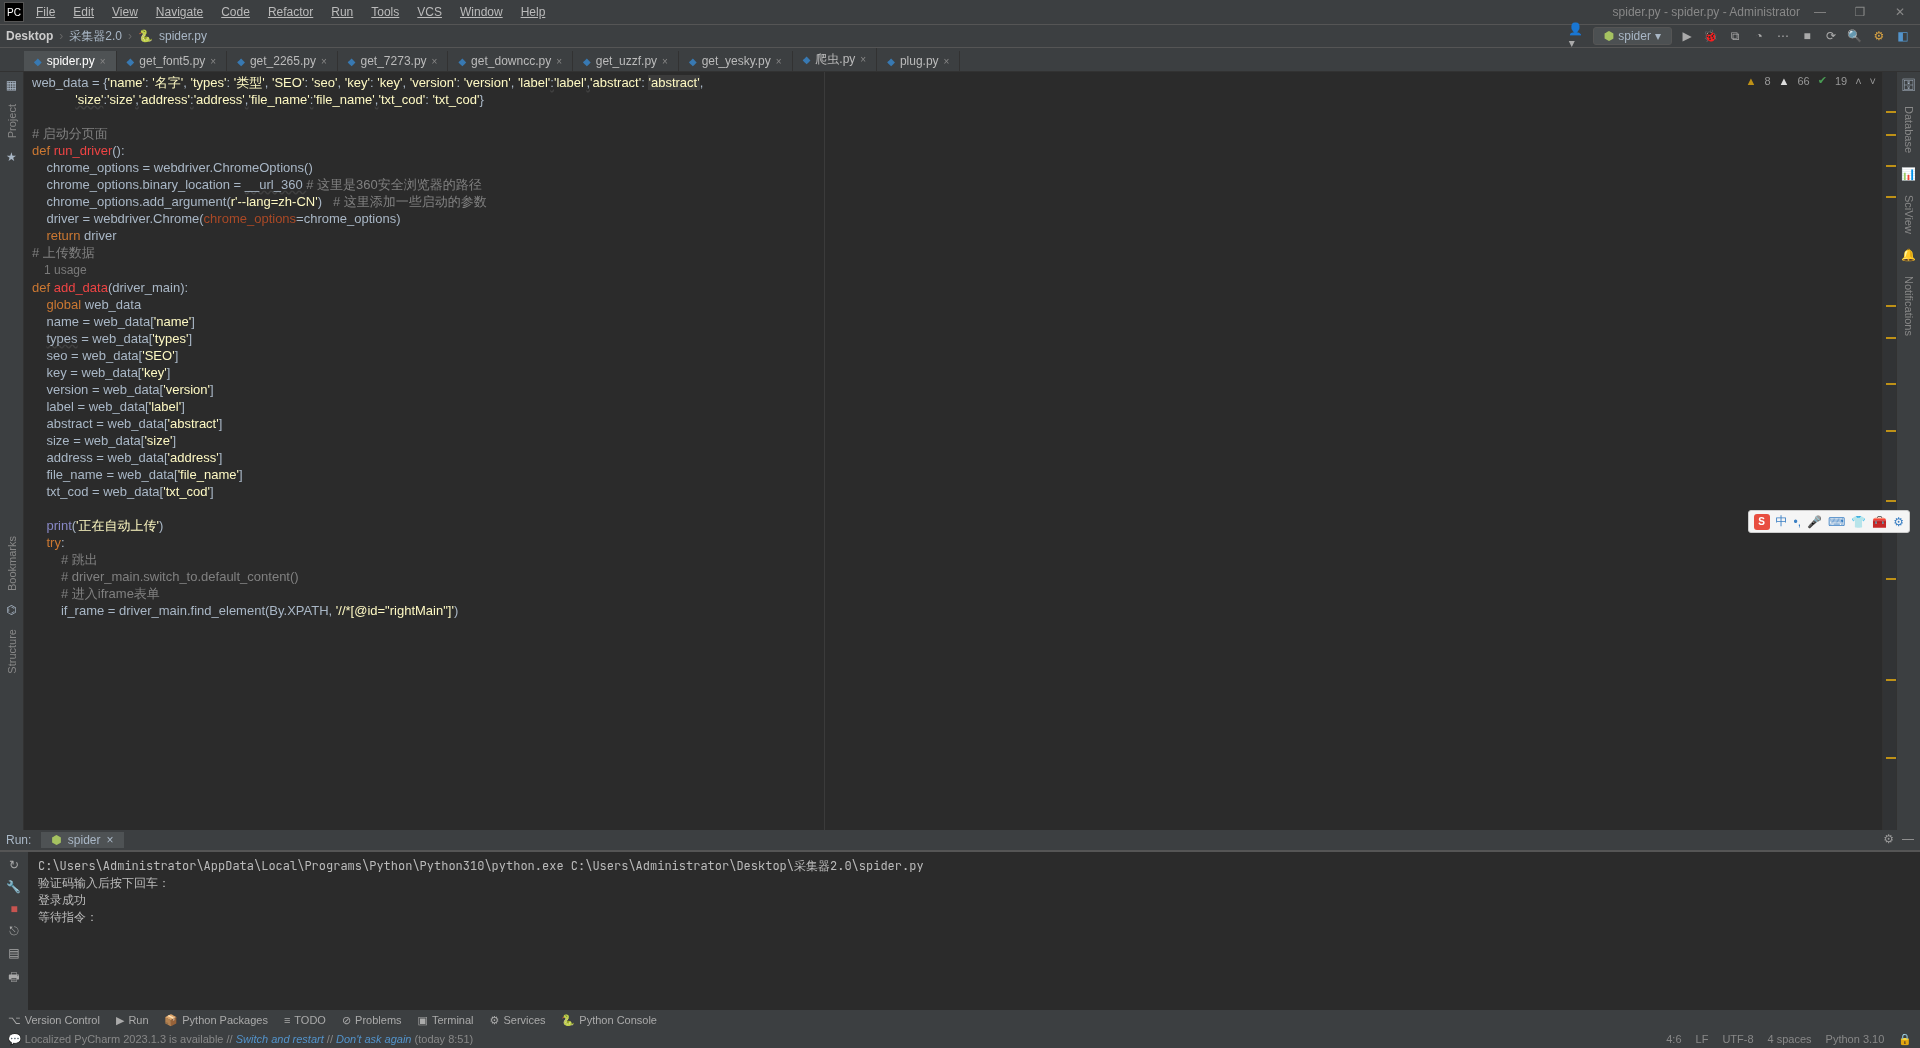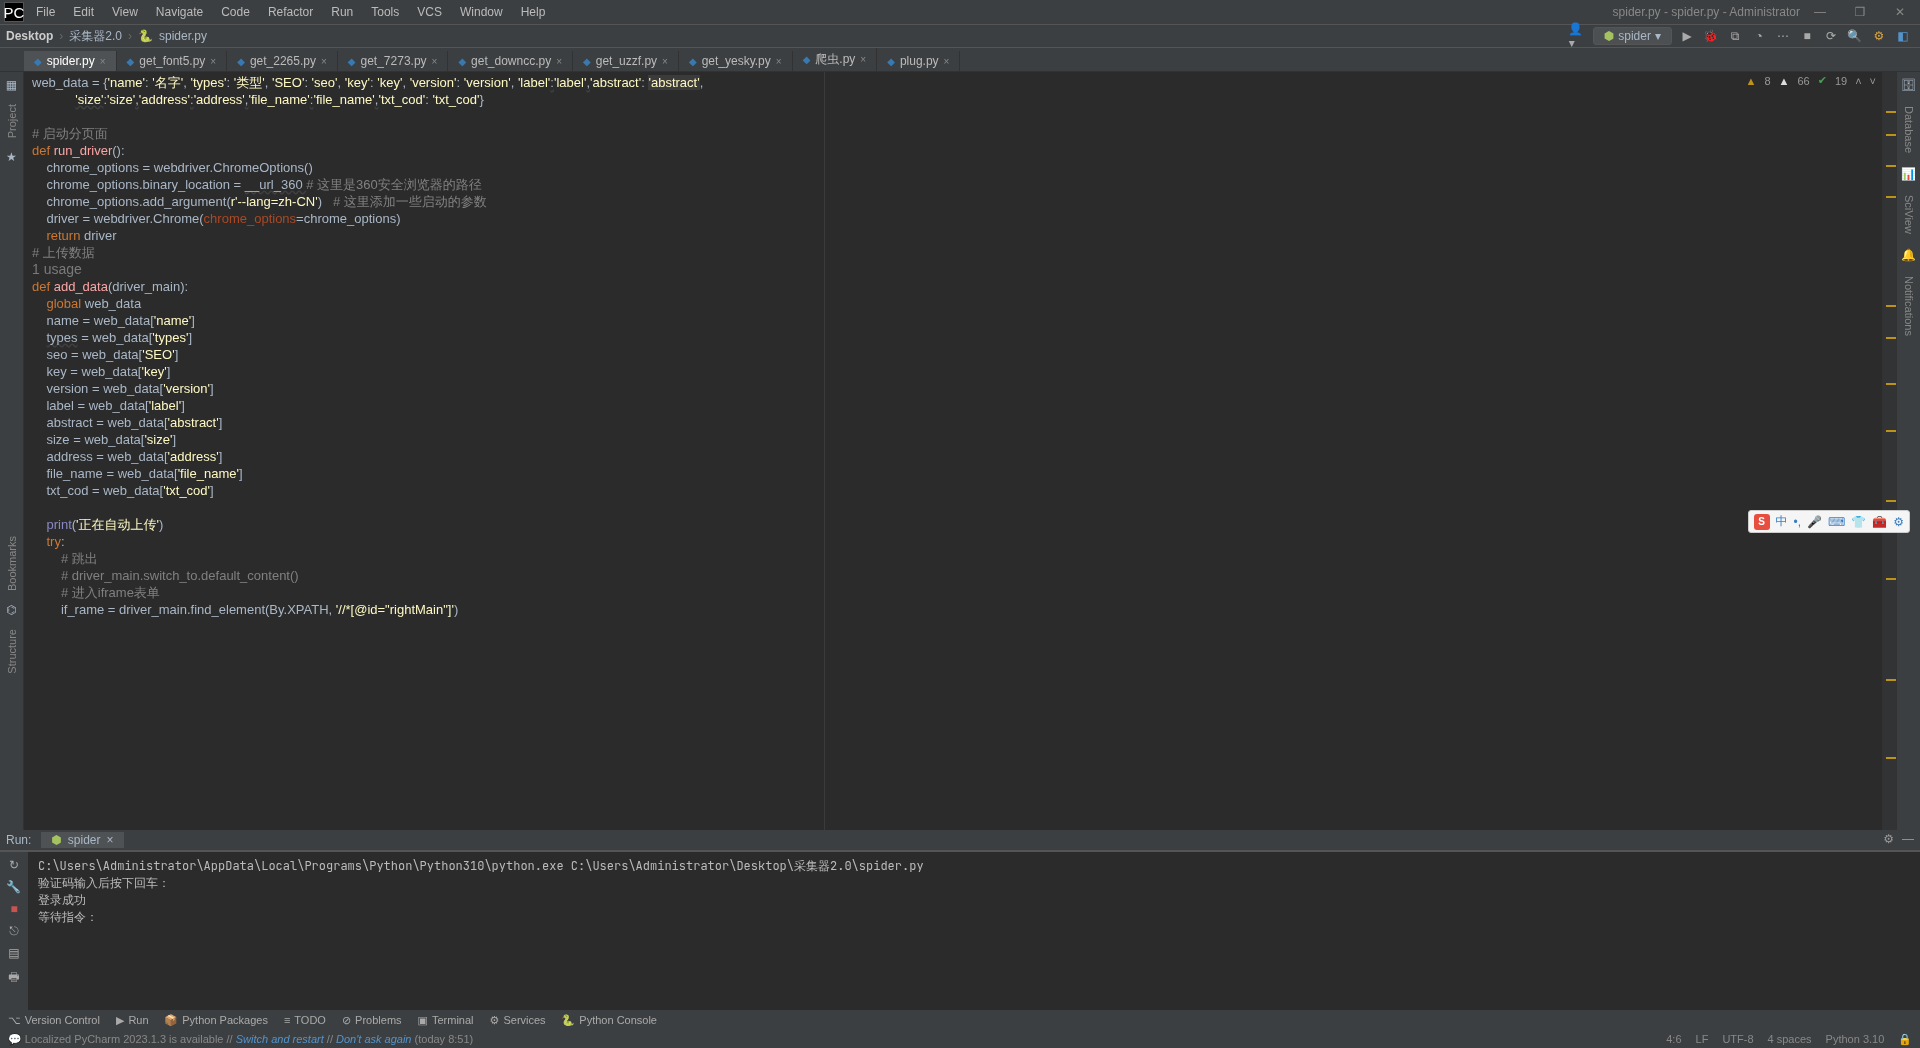--- a/index.html
+++ b/index.html
@@ -1,20 +1,20 @@
 <!DOCTYPE html>
 <html><head>
 <meta charset="utf-8">
 <style>
 * { margin:0; padding:0; box-sizing:border-box; font-family:"Segoe UI",Arial,sans-serif; }
 body { background:#2b2b2b; color:#a9b7c6; width:1920px; height:1048px; overflow:hidden; font-size:12px; }
 .titlebar { height:24px; background:#3c3f41; display:flex; align-items:center; color:#bbb; }
-.titlebar .logo { width:20px; height:20px; margin:0 4px; background:#000; border:1px solid #555; display:flex; align-items:center; justify-content:center; font-size:15px; color:#fff; }
+.titlebar .logo { width:20px; height:20px; margin:0 4px; background:#000; border:1px solid #555; display:flex; align-items:center; justify-content:center; font-size:10px; color:#fff; }
 .menu { display:flex; gap:2px; }
-.menu span { padding:3px 8px; cursor:pointer; }
+.menu span { padding:3px 8px; cursor:pointer;text-decoration:underline; }
 .title-center { flex:1; text-align:right; color:#888; }
 .win-controls { display:flex; }
 .win-controls span { width:40px; text-align:center; color:#888; }
 .navbar { height:24px; background:#3c3f41; display:flex; align-items:center; border-top:1px solid #555; border-bottom:1px solid #555; }
 .breadcrumb { display:flex; align-items:center; gap:6px; padding-left:6px; }
 .breadcrumb b { font-weight:bold; color:#ccc; }
 .breadcrumb .sep { color:#666; }
 .nav-right { margin-left:auto; display:flex; align-items:center; gap:6px; padding-right:8px; }
 .nav-right .ico { width:18px; height:18px; display:flex; align-items:center; justify-content:center; color:#aaa; }
 .run-config { background:#4c5052; border:1px solid #555; padding:1px 10px; border-radius:3px; display:flex; align-items:center; gap:4px; }
@@ -34,25 +34,25 @@
 .editor { flex:1; display:flex; background:#2b2b2b; font-family:"JetBrains Mono","Consolas",monospace; font-size:13px; position:relative; }
 .linenums { width:44px; text-align:right; color:#606366; padding:2px 8px 2px 0; line-height:17px; user-select:none; background:#313335;}
 .code { flex:1; padding:2px 0 2px 8px; line-height:17px; white-space:pre; position:relative; }
 .code .vline { position:absolute; left:800px; top:0; bottom:0; width:1px; background:#3b3b3b; }
 .scrollbar-map { width:14px; background:#313335; border-left:1px solid #323232; position:relative; }
 .scrollbar-map .mark-y { position:absolute; right:0; width:10px; height:2px; background:#be9117; }
 .insp { position:absolute; top:2px; right:20px; display:flex; gap:8px; align-items:center; font-size:11px; color:#999;}
 .insp .warn-ico{ color:#be9117; }
 .insp .weak-ico{ color:#ddd; }
 .insp .ok-ico{ color:#499c54; }
-.usage { color:#7a7a7a; font-size:14px; margin-left:0;}
+.usage { color:#7a7a7a; font-size:12px; margin-left:12px;}
 .kw { color:#cc7832; }
 .str { color:#fef9c3; }
 .comment { color:#808080; }
-.fn { color:#fca5a5; }
+.fn { color:#ef4444; }
 .builtin { color:#8888c6; }
 .param-kw {color:#aa4926;}
 .underline { text-decoration:underline wavy #56565680; text-decoration-skip-ink:none;}
 .bg-hl { background:#3b3b3b;}
 .run-panel { height:160px; background:#2b2b2b; border-top:2px solid #555; display:flex; }
 .run-header { position:absolute; margin-top:-20px; height:20px; background:#3c3f41; width:100%; display:flex; align-items:center; padding-left:6px; gap:10px;}
 .run-tab { background:#4e5254; padding:1px 10px; display:flex; gap:6px; align-items:center;}
 .run-tools { width:28px; background:#3c3f41; display:flex; flex-direction:column; align-items:center; gap:8px; padding-top:6px;}
 .run-tools span{ color:#aaa;}
 .run-out { flex:1; font-family:"JetBrains Mono","Consolas",monospace; font-size:12px; padding:6px 10px; white-space:pre; color:#bbb;}

